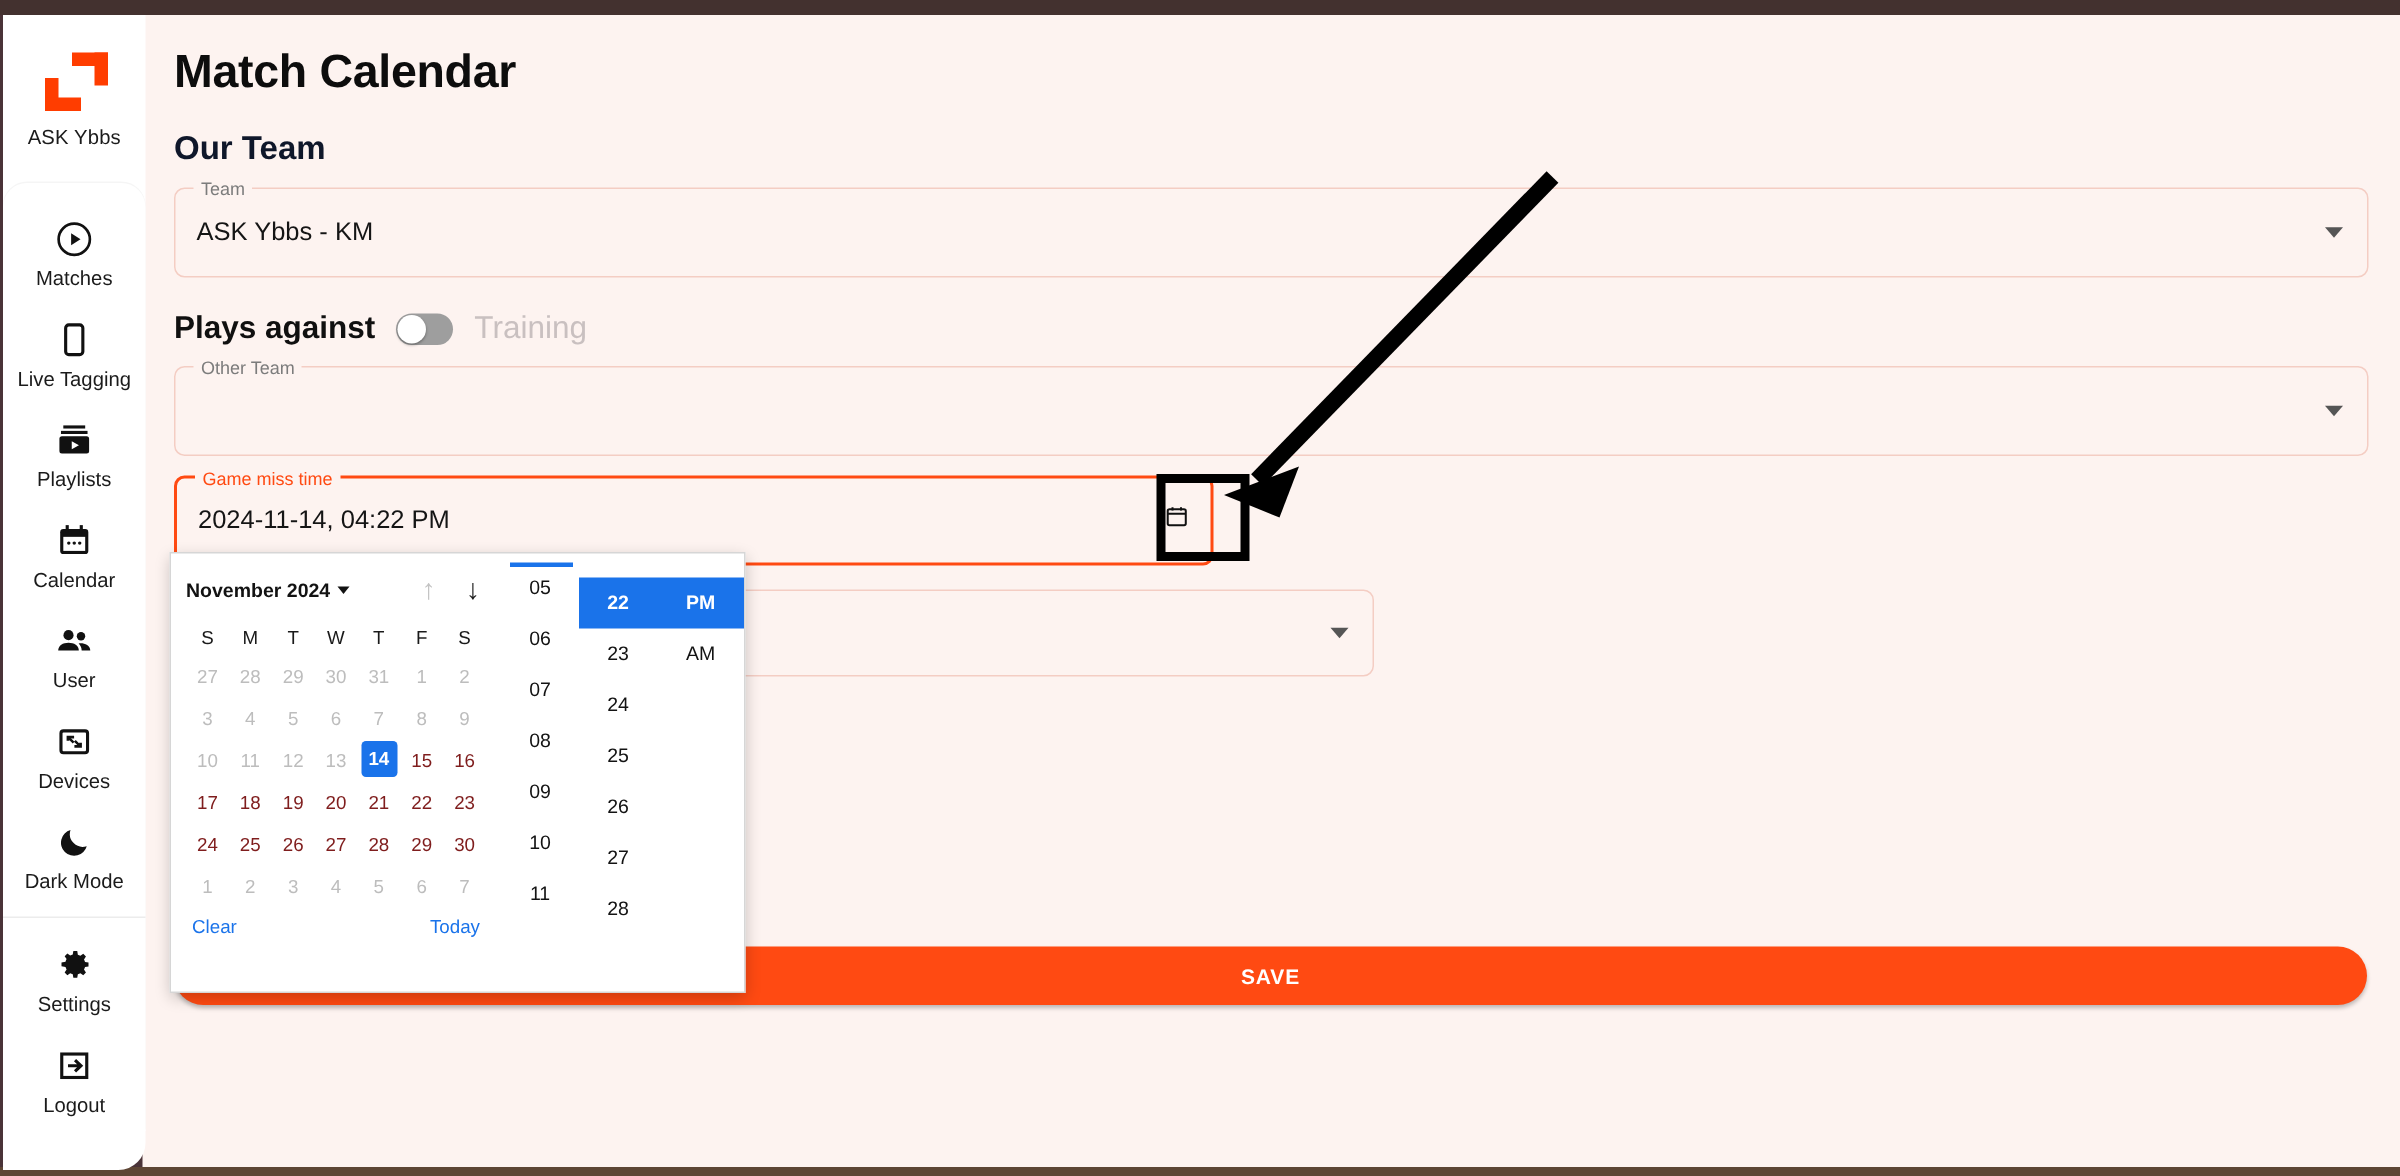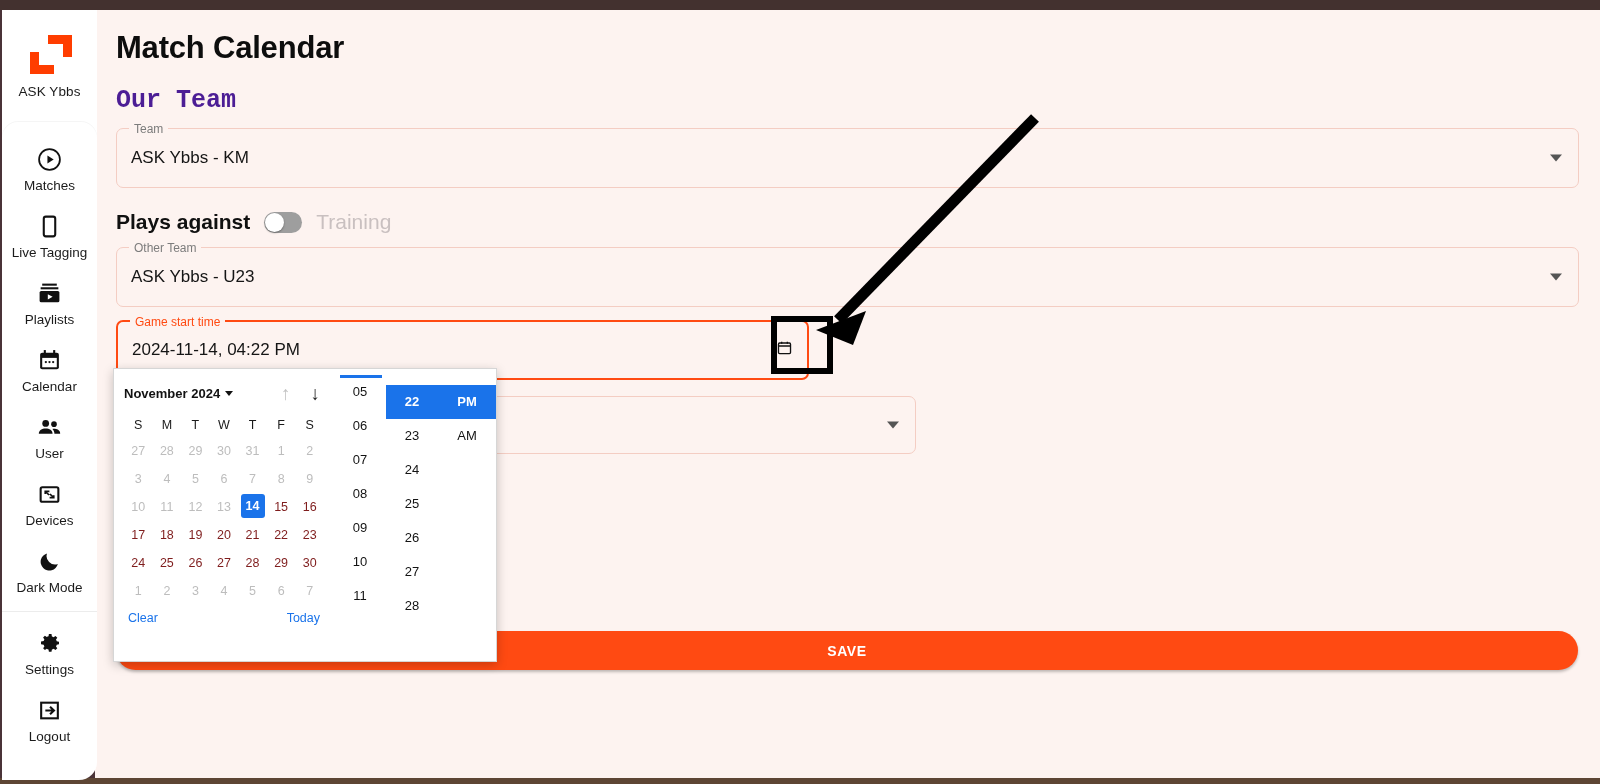--- a/index.html
+++ b/index.html
@@ -67,23 +67,22 @@
   .main {
     position: absolute; left: 95px; top: 10px; width: 1505px; height: 768px;
     background: #fdf3f0;
     overflow: hidden;
   }
   .page-title {
     font-size: 31px; font-weight: bold; color: #0d0d0d;
     margin: 20px 0 0 21px; letter-spacing: -.2px;
   }
   .section-title {
-    font-size: 25px; font-weight: bold; color: #4c1d95;
+    font-size: 22px; font-weight: bold; color: #0f172a;
     margin: 20px 0 0 21px;
-    font-family: Liberation Mono, monospace;
   }
 
   
   .field {
     position: relative; margin: 13px 21px 0 21px; height: 60px;
     border: 1px solid #f4cdc3; border-radius: 7px;
     background: transparent;
   }
   .field.focused { border: 2px solid #ff4a12; }
   .field .legend {
@@ -364,28 +363,27 @@
     <div class="plays-row">
       <span class="plays-label">Plays against</span>
       <span class="toggle">
           <span class="knob"></span>
         </span>
       <span class="toggle-text">Training</span>
     </div>
 
     <div class="field">
       <span class="legend">Other Team</span>
-      <span class="val">ASK Ybbs - U23</span>
       <span class="caret"></span>
     </div>
 
     <div class="two-col">
       <div class="col-left">
         <div class="field focused">
-          <span class="legend">Game start time</span>
+          <span class="legend">Game miss time</span>
           <span class="val">2024-11-14, 04:22 PM</span>
           <span style="position:absolute;right:14px;top:50%;transform:translateY(-50%);">
             <svg width="17" height="17" viewBox="0 0 24 24">
                 <rect x="3.5" y="5" width="17" height="15" rx="1.6" fill="none" stroke="#111" stroke-width="1.9"></rect>
                 <path d="M3.5 9.2h17" stroke="#111" stroke-width="1.9"></path>
                 <path d="M8 3v3M16 3v3" stroke="#111" stroke-width="1.9"></path>
               </svg>
           </span>
         </div>
         <div class="mini-field">

